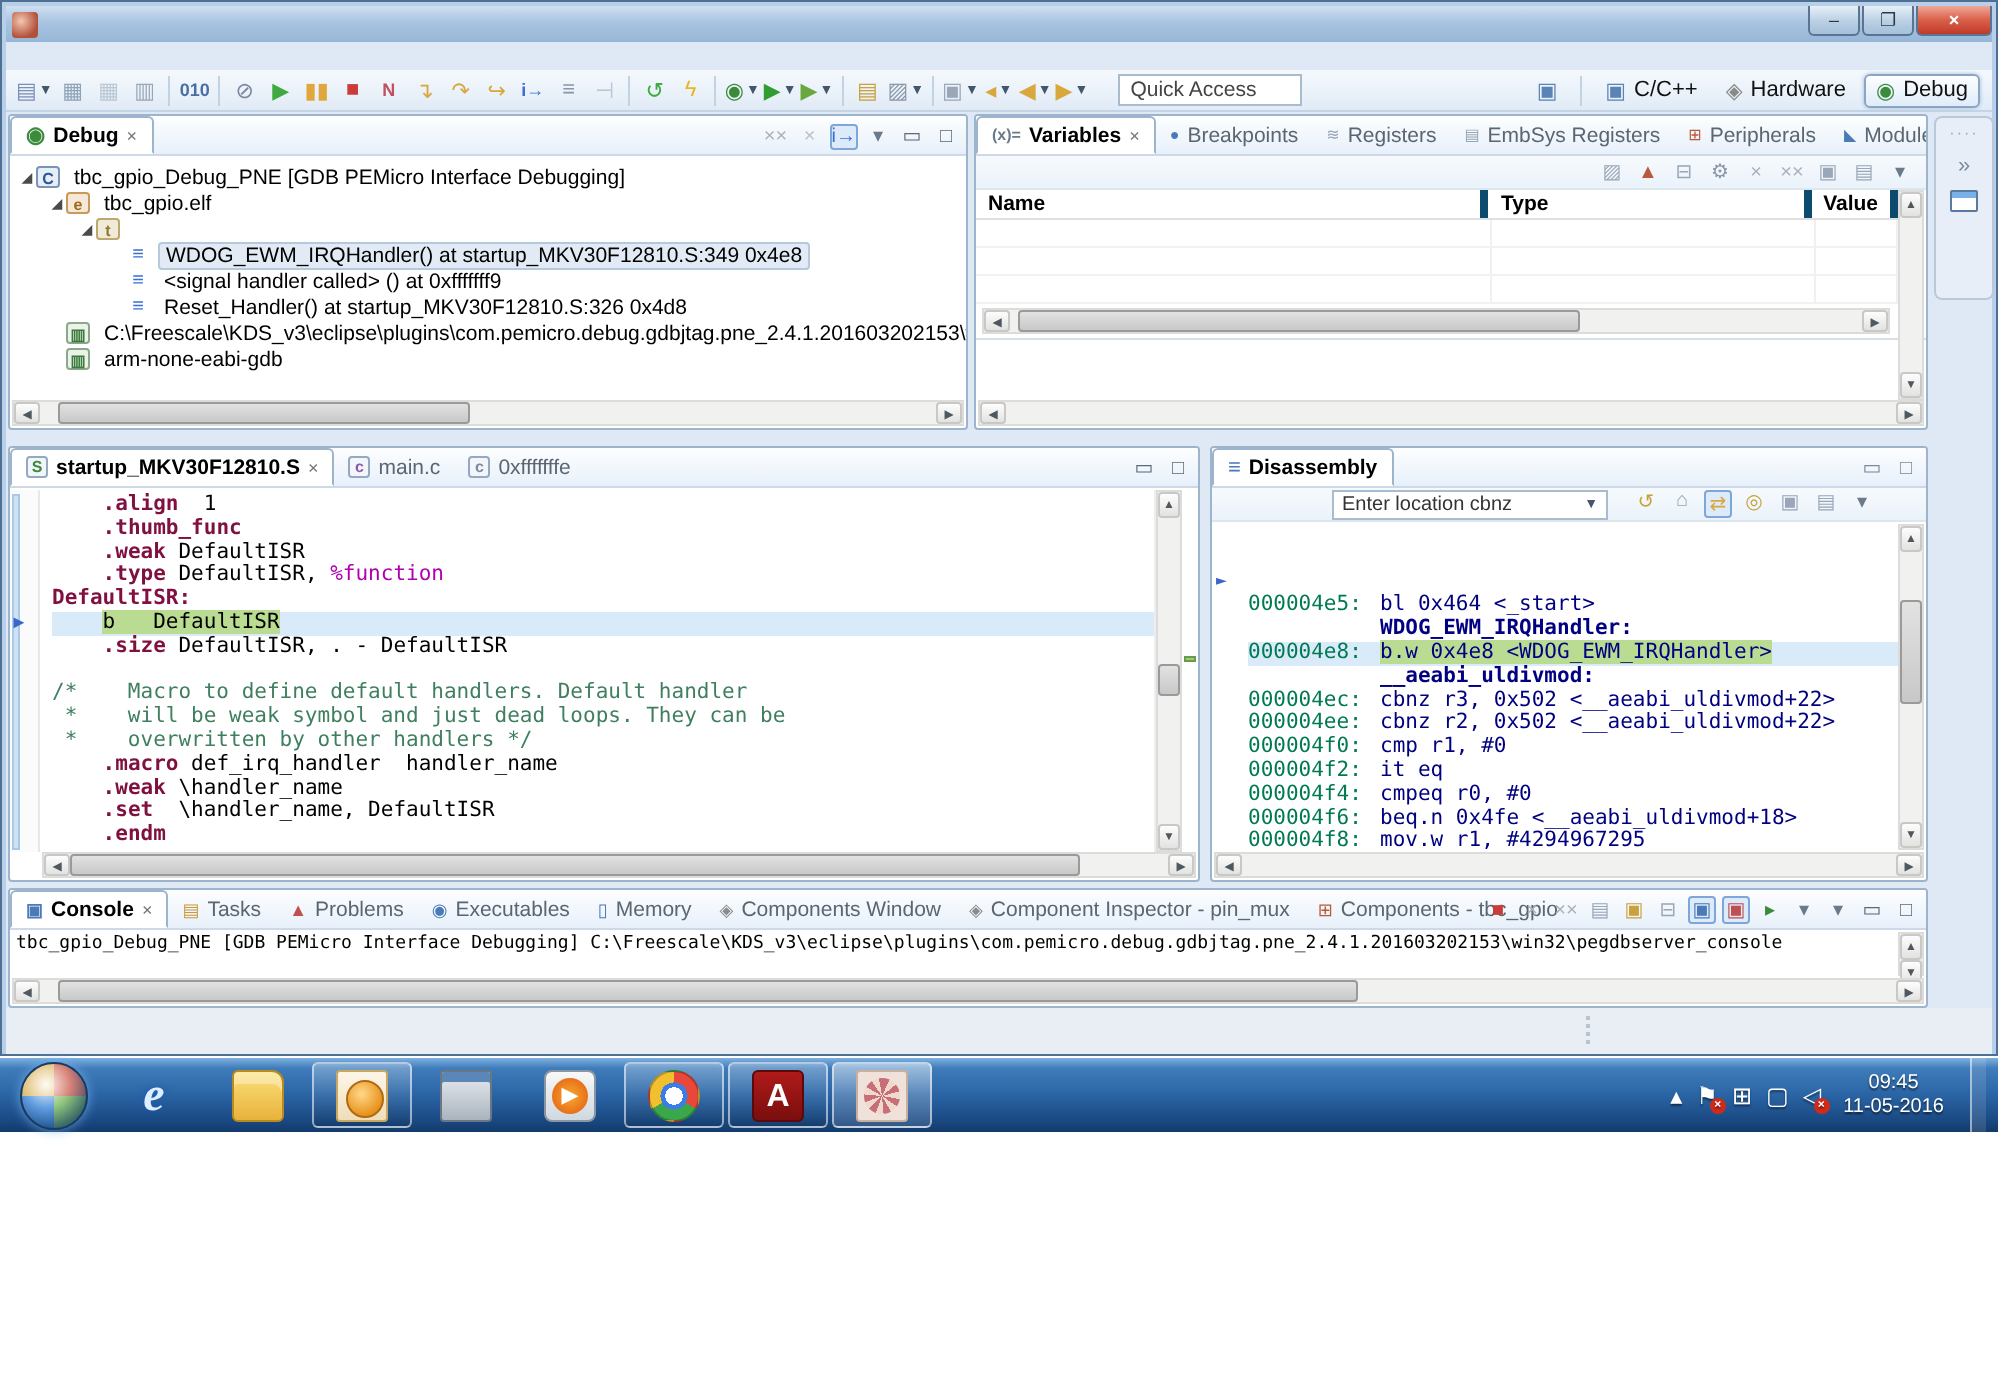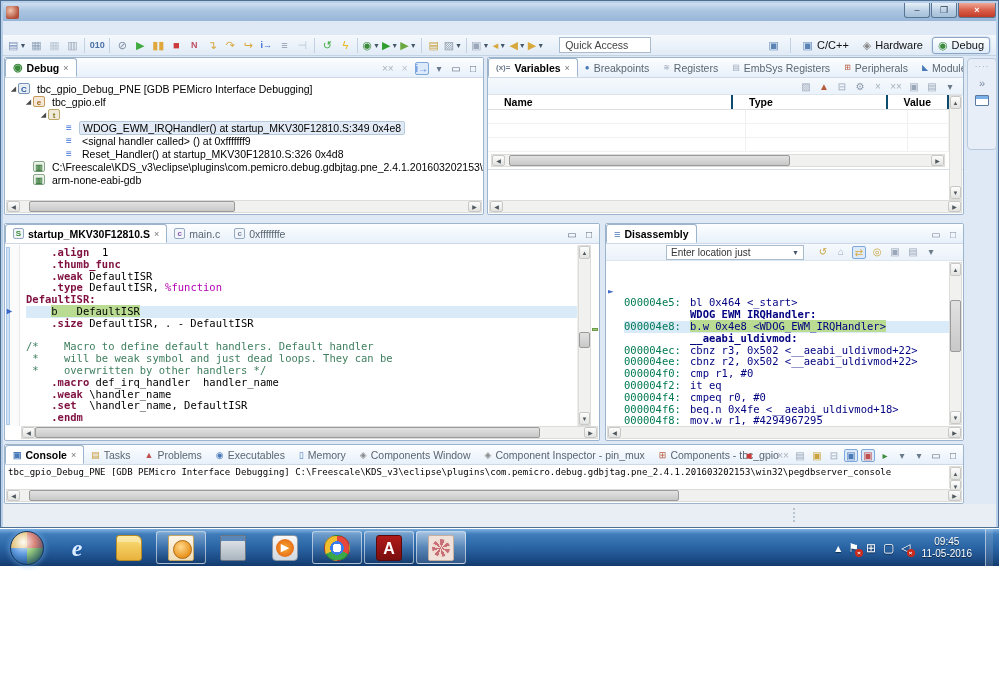--- a/index.html
+++ b/index.html
@@ -81,21 +81,21 @@
   .ic-thread { background:#f0eada; border:1px solid #bca86a; color:#8a7a2a; }
   .ic-frame { color:#3a6fd8; border:none; background:none; font-size:10px; font-weight:bold; }
   .ic-proc { background:#eaf2ea; border:1px solid #8aa88a; color:#3a7a3a; }
 
   
   .toolrow { position:absolute; left:0; top:20px; right:0; height:17px;
              background:linear-gradient(#f6fafd,#eaf2fa); border-bottom:1px solid #dde6ef;
              display:flex; align-items:center; justify-content:flex-end; gap:4px; padding-right:6px; }
   #vars-header { position:absolute; left:0; top:37px; right:14px; height:15px; border-bottom:1px solid #e0e0e0;
                  font-size:10.5px; color:#000; display:flex; }
-  .vcol { border-right:2px solid #0c4a6e; padding:1px 16px; font-weight:bold; }
+  .vcol { border-right:4px solid #0c4a6e; padding:1px 6px; font-weight:bold; }
   #vars-rows { position:absolute; left:0; top:52px; right:14px; height:42px; }
   .vrow { height:14px; border-bottom:1px solid #f1f1f1; display:flex; }
   .vrow .cell { border-right:1px solid #f0f0f0; height:100%; }
   #vars-detail { position:absolute; left:0; right:0; background:#fff; border-top:1px solid #d8dee6; }
 
   
   #editor-body { position:absolute; left:0; top:21px; right:0; bottom:14px; display:flex; }
   #ed-ruler { width:15px; background:#fbfbfb; border-right:1px solid #e8e8e8; position:relative; flex:none; }
   #ed-range { position:absolute; left:1px; top:2px; width:4px; height:178px; background:#cfe2f5; border:1px solid #aac8e8; }
   #ed-arrow, #dis-arrow { position:absolute; font-size:9px; color:#3a66c8; font-weight:bold; }
@@ -457,21 +457,21 @@
           <span class="pico" style="color:#4a7ab8;">≡</span>
           <span>Disassembly</span>
         </span>
         <span class="viewtools">
           <span class="vti">▭</span>
           <span class="vti">□</span>
         </span>
       </div>
       <div class="toolrow" style="justify-content:flex-start;">
         <span id="dis-combo">
-          <span>Enter location just</span>
+          <span>Enter location cbnz</span>
           <span class="drop">▼</span>
         </span>
         <span id="dis-tools" style="display:flex;gap:4px;margin-left:8px;">
             <span class="vti" style="color: rgb(201, 162, 60);">↺</span>
             <span class="vti" style="color: rgb(154, 167, 184);">⌂</span>
             <span class="vti pressed" style="color: rgb(216, 168, 60);">⇄</span>
             <span class="vti" style="color: rgb(201, 162, 60);">◎</span>
             <span class="vti" style="color: rgb(154, 167, 184);">▣</span>
             <span class="vti" style="color: rgb(154, 167, 184);">▤</span>
             <span class="vti" style="color: rgb(106, 122, 138);">▾</span>

